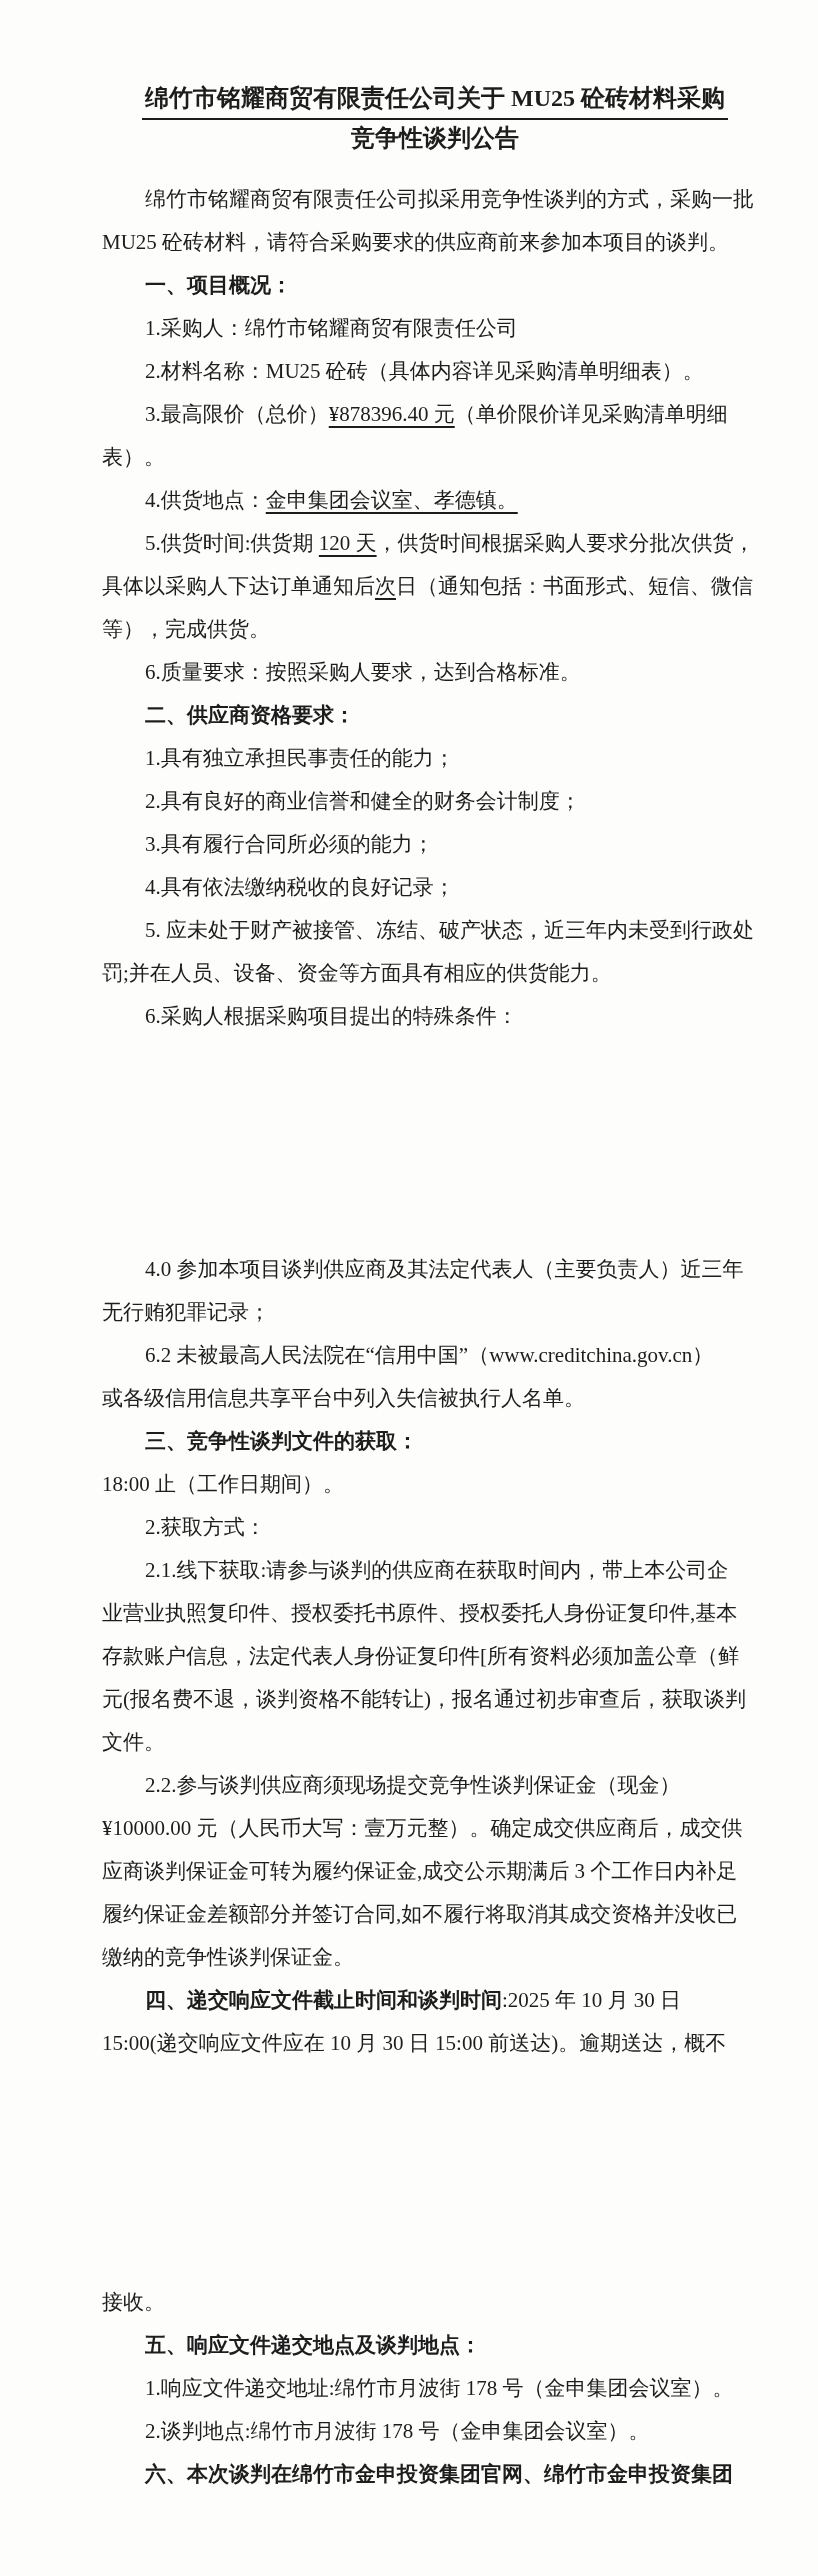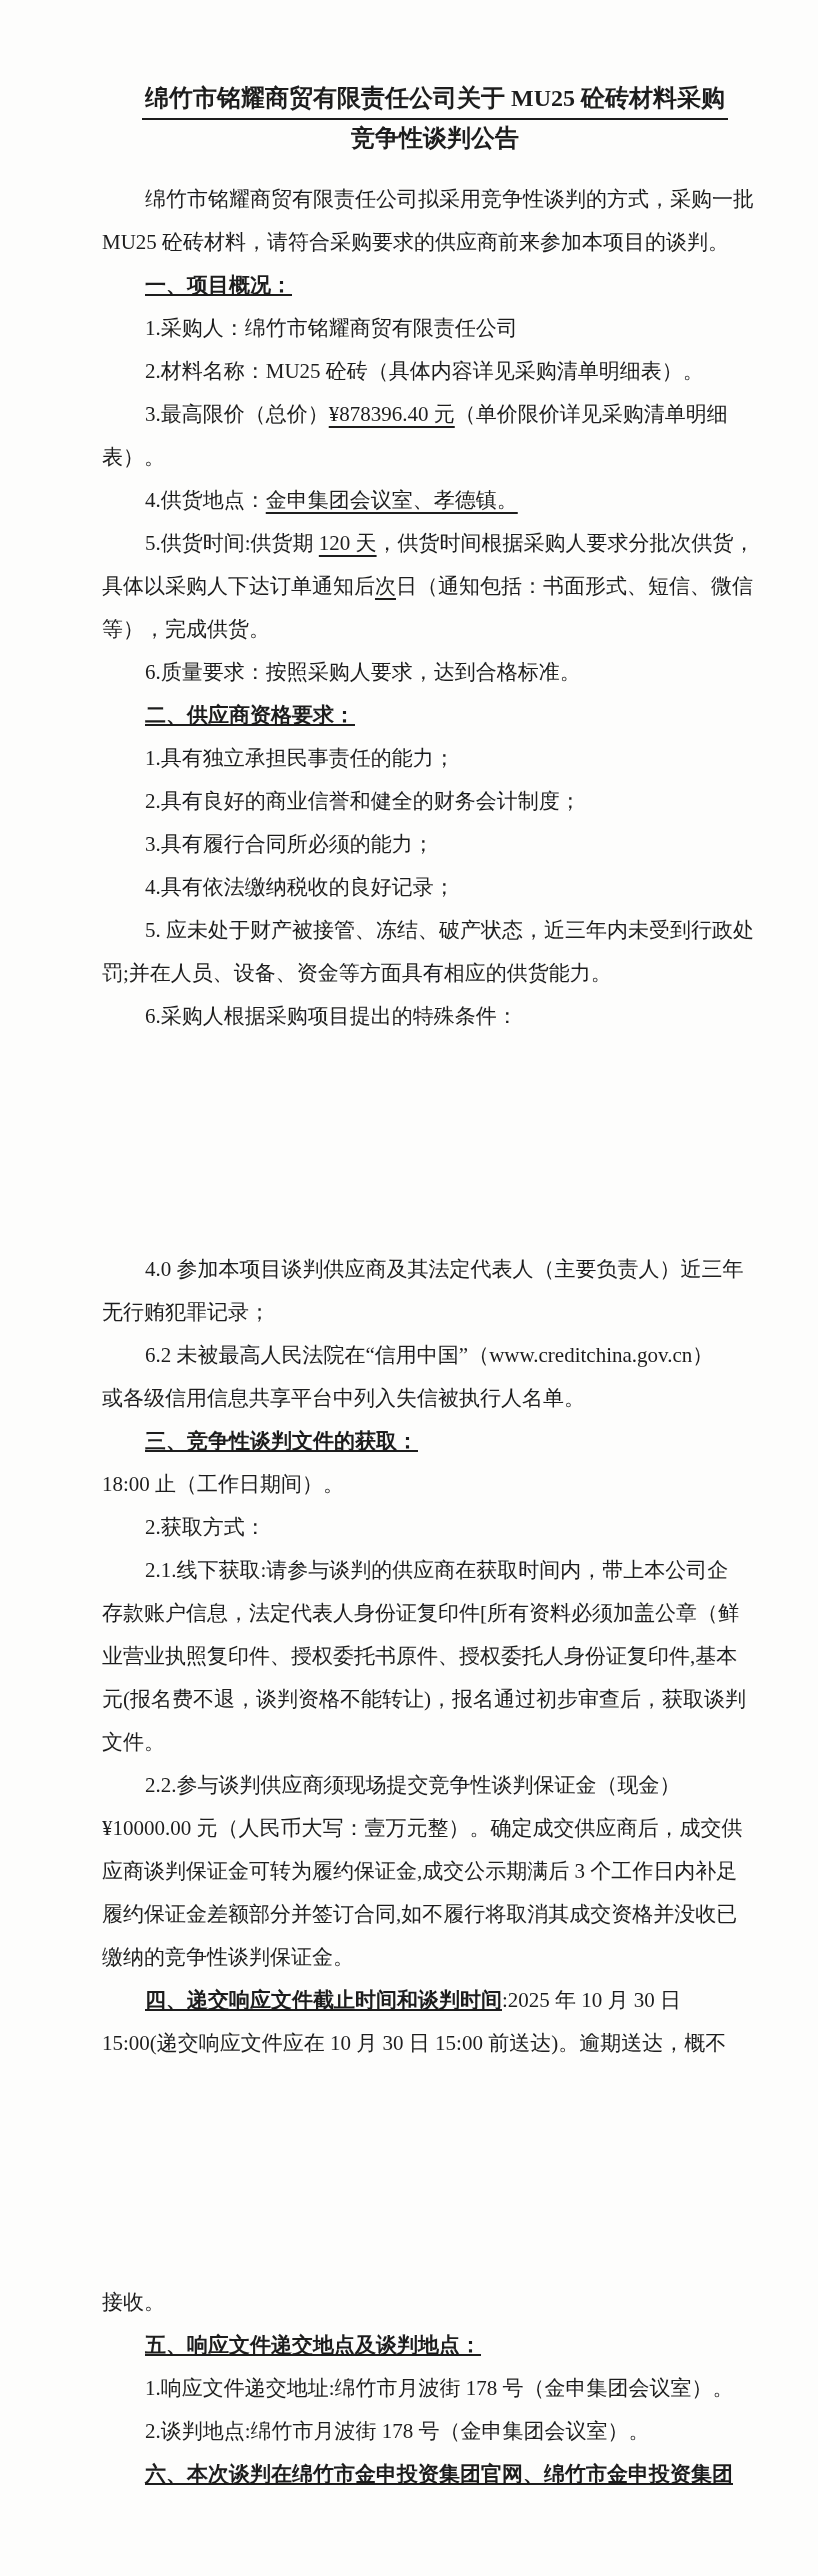--- a/index.html
+++ b/index.html
@@ -34,21 +34,21 @@
     padding: 0 3.1px 4.1px 3.1px;
   }
   .title-gap { height: 15.5px; }
   .line {
     height: 43px;
     line-height: 43px;
     font-size: 21px;
     white-space: nowrap;
   }
   .indent { padding-left: 43px; }
-  .bold { font-weight: bold; text-decoration: underline; }
+  .bold { font-weight: bold; }
   .u {
     text-decoration: underline;
     text-decoration-thickness: 1.5px;
     text-underline-offset: 4.6px;
   }
   .gap-a { height: 210px; }
   .gap-b { height: 216px; }
 </style>
 </head>
 <body>
@@ -87,22 +87,22 @@
 
     <div class="line indent">4.0 参加本项目谈判供应商及其法定代表人（主要负责人）近三年</div>
     <div class="line">无行贿犯罪记录；</div>
     <div class="line indent">6.2 未被最高人民法院在“信用中国”（www.creditchina.gov.cn）</div>
     <div class="line">或各级信用信息共享平台中列入失信被执行人名单。</div>
 
     <div class="line indent bold">三、竞争性谈判文件的获取：</div>
     <div class="line">18:00 止（工作日期间）。</div>
     <div class="line indent">2.获取方式：</div>
     <div class="line indent">2.1.线下获取:请参与谈判的供应商在获取时间内，带上本公司企</div>
+    <div class="line">业营业执照复印件、授权委托书原件、授权委托人身份证复印件,基本</div>
     <div class="line">存款账户信息，法定代表人身份证复印件[所有资料必须加盖公章（鲜</div>
-    <div class="line">业营业执照复印件、授权委托书原件、授权委托人身份证复印件,基本</div>
     <div class="line">元(报名费不退，谈判资格不能转让)，报名通过初步审查后，获取谈判</div>
     <div class="line">文件。</div>
     <div class="line indent">2.2.参与谈判供应商须现场提交竞争性谈判保证金（现金）</div>
     <div class="line">¥10000.00 元（人民币大写：壹万元整）。确定成交供应商后，成交供</div>
     <div class="line">应商谈判保证金可转为履约保证金,成交公示期满后 3 个工作日内补足</div>
     <div class="line">履约保证金差额部分并签订合同,如不履行将取消其成交资格并没收已</div>
     <div class="line">缴纳的竞争性谈判保证金。</div>
 
     <div class="line indent"><span class="bold">四、递交响应文件截止时间和谈判时间</span><span>:2025 年 10 月 30 日</span></div>
     <div class="line">15:00(递交响应文件应在 10 月 30 日 15:00 前送达)。逾期送达，概不</div>

